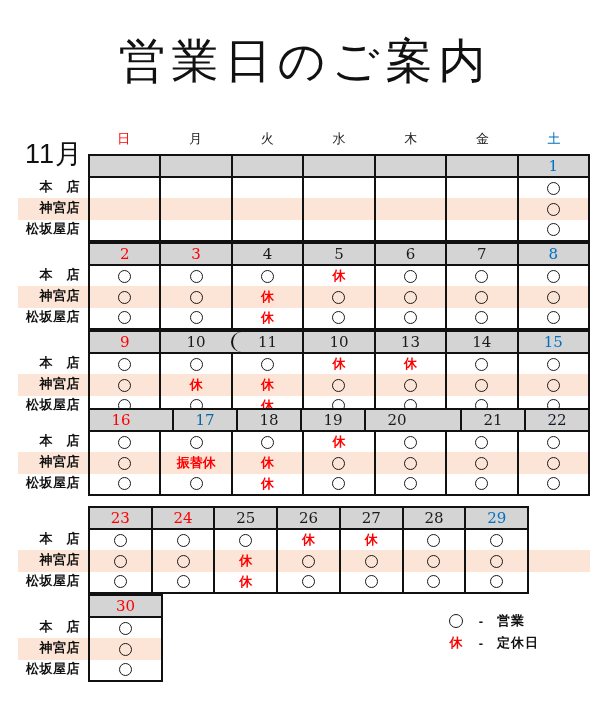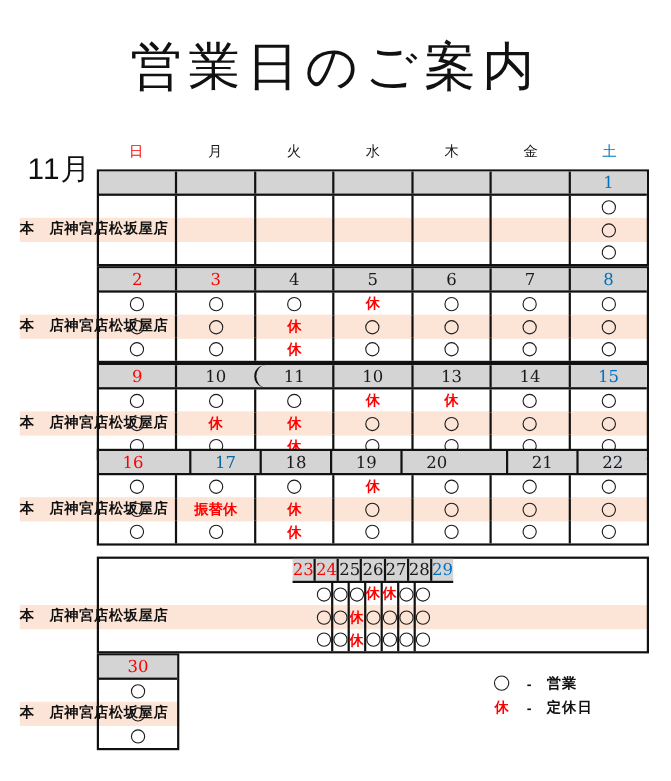--- a/index.html
+++ b/index.html
@@ -44,21 +44,21 @@
     background:transparent;
   }
   .scell:first-child{border-left:none;}
   .circle{
     display:inline-block;width:11px;height:11px;border:1.6px solid #1a1a1a;border-radius:50%;
     box-sizing:content-box;background:transparent;
   }
   .closed{font-size:13px;font-weight:bold;color:#ff0000;letter-spacing:0;white-space:nowrap;}
   .labels{
     position:absolute;left:0;top:22px;height:64px;width:62px;display:flex;
-    flex-direction:row;z-index:2;
+    flex-direction:column;z-index:2;
   }
   .slabel{
     flex:1;display:flex;align-items:center;justify-content:flex-end;
     font-size:13px;font-weight:bold;color:#111;white-space:nowrap;letter-spacing:0.5px;
   }
   
   .legend{position:absolute;left:447px;top:610px;width:140px;z-index:2;}
   .legend-row{display:flex;align-items:center;height:22px;}
   .lsym{width:18px;display:flex;align-items:center;justify-content:center;}
   .lg-circle{
@@ -399,21 +399,21 @@
           </div>
         </div>
         <div class="labels">
           <div class="slabel">本　店</div>
           <div class="slabel">神宮店</div>
           <div class="slabel">松坂屋店</div>
         </div>
       </div>
       <div class="week" style="top: 506px;">
         <div class="band" style="width: 572px;"></div>
-        <div class="wtable" style="width: 502px; align-items: center;">
+        <div class="wtable" style="width: 441px;">
           <div class="drow">
             <div class="dcell" style="color: rgb(255, 0, 0);">23</div>
             <div class="dcell" style="color: rgb(255, 0, 0);">24</div>
             <div class="dcell" style="color: rgb(26, 26, 26);">25</div>
             <div class="dcell" style="color: rgb(26, 26, 26);">26</div>
             <div class="dcell" style="color: rgb(26, 26, 26);">27</div>
             <div class="dcell" style="color: rgb(26, 26, 26);">28</div>
             <div class="dcell" style="color: rgb(0, 112, 192);">29</div>
           </div>
           <div class="srow">

